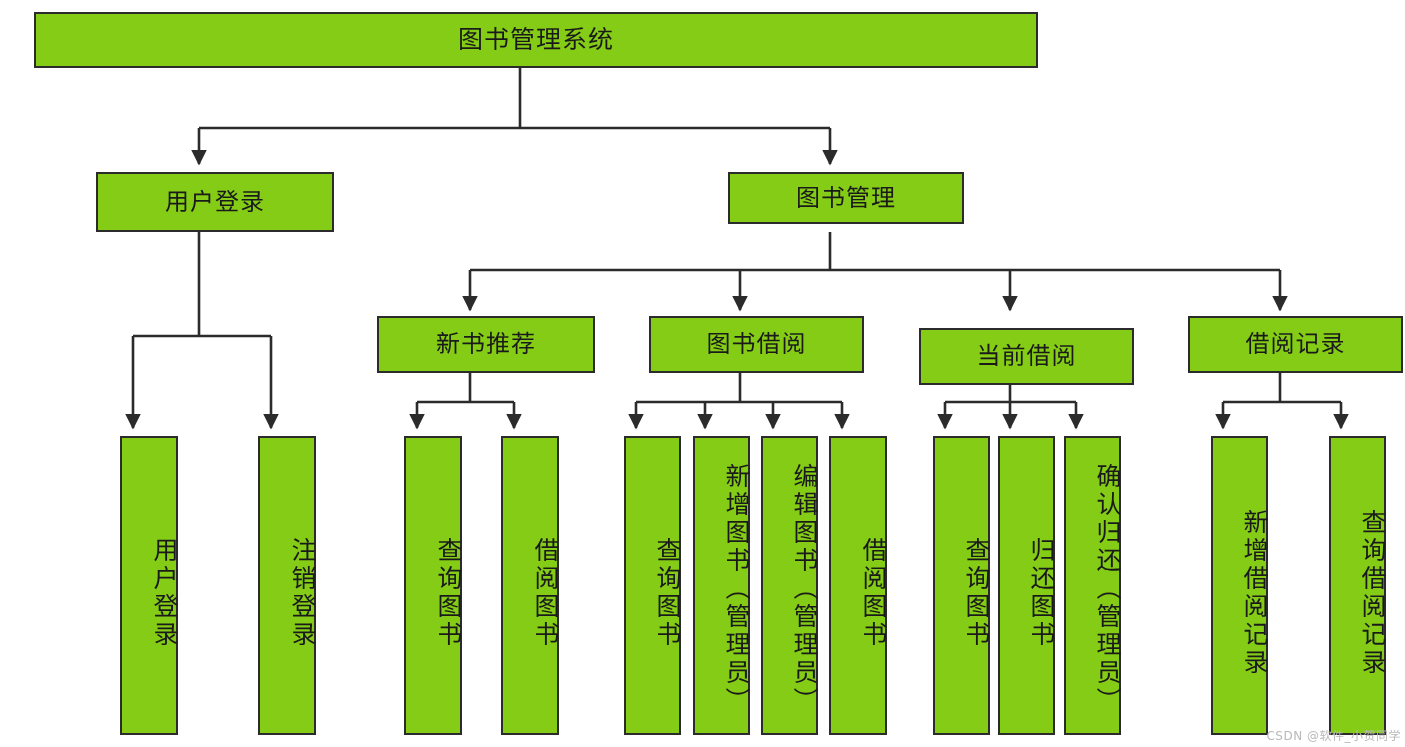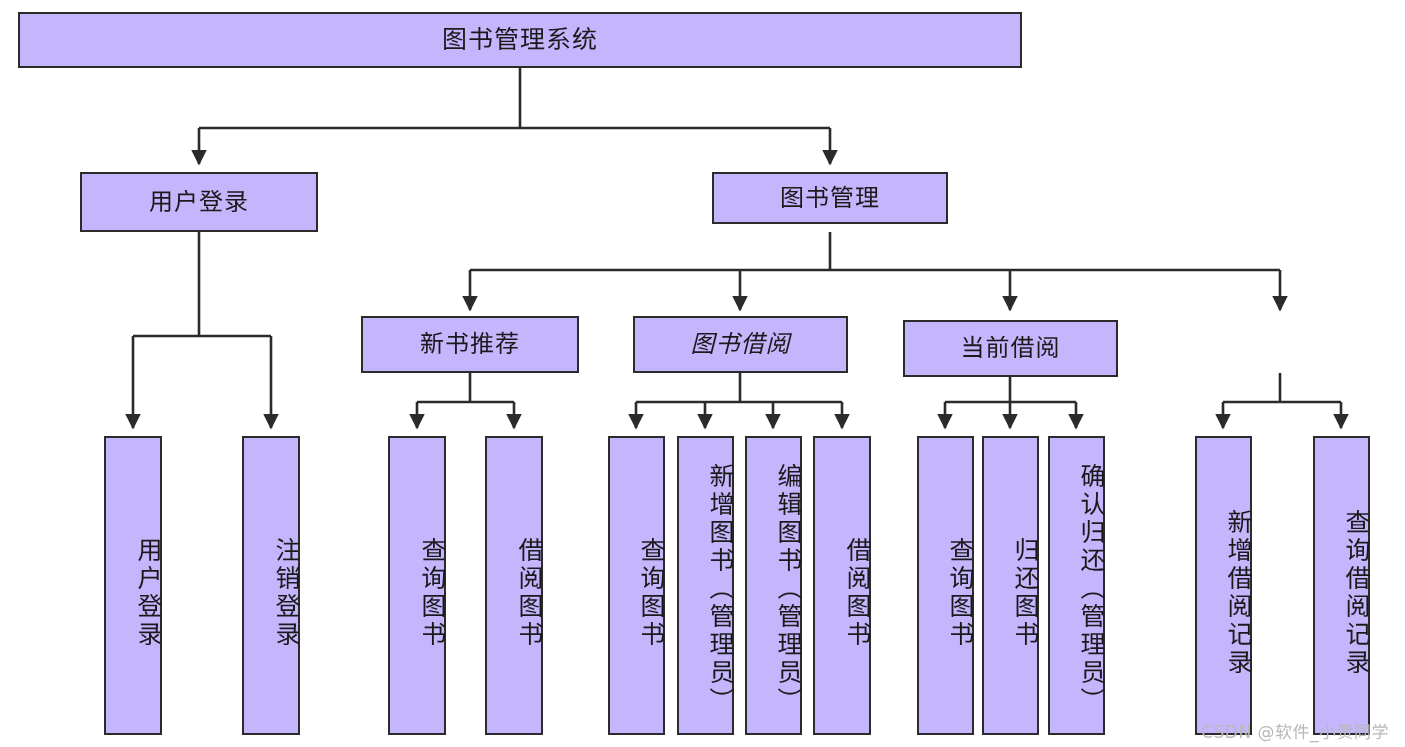--- a/index.html
+++ b/index.html
@@ -22,27 +22,28 @@
     position: absolute;
     left: 0;
     top: 0;
     width: 1405px;
     height: 747px;
     pointer-events: none;
   }
   .node {
     position: absolute;
     box-sizing: border-box;
-    background: #c4b5fd;
+    background: #84cc16;
     border: 2.5px solid #2b2b2b;
     display: flex;
     align-items: center;
     justify-content: center;
     color: #1a1a1a;
     text-align: center;
+    margin-left: 16px;
   }
   .node.horiz {
     font-size: 24px;
     letter-spacing: 1px;
     line-height: 1.2;
   }
   .node.root {
     font-size: 25px;
   }
   .node.vert {
@@ -58,23 +59,23 @@
   .node.vert.tall {
     padding-top: 6px;
   }
   .node.vert .vtext {
     writing-mode: vertical-rl;
     text-orientation: upright;
     white-space: nowrap;
   }
   #watermark {
     position: absolute;
-    right: 16px;
+    right: 4px;
     bottom: 4px;
-    font-size: 17px;
+    font-size: 12px;
     color: #b9b9b9;
     letter-spacing: 0.5px;
     white-space: nowrap;
     user-select: none;
   }
 </style>
 </head>
 <body>
 
 <div id="canvas">
@@ -137,25 +138,28 @@
   <div class="node horiz" style="left:80px; top:172px; width:238px; height:60px;">
     <span>用户登录</span>
   </div>
   <div class="node horiz" style="left:712px; top:172px; width:236px; height:52px;">
     <span>图书管理</span>
   </div>
 
   <div class="node horiz" style="left:361px; top:316px; width:218px; height:57px;text-align:right;">
     <span>新书推荐</span>
   </div>
-  <div class="node horiz" style="left:633px; top:316px; width:215px; height:57px;font-style:italic;">
+  <div class="node horiz" style="left:633px; top:316px; width:215px; height:57px;">
     <span>图书借阅</span>
   </div>
-  <div class="node horiz" style="left:903px; top:320px; width:215px; height:57px;">
+  <div class="node horiz" style="left:903px; top:328px; width:215px; height:57px;">
     <span>当前借阅</span>
+  </div>
+  <div class="node horiz" style="left:1172px; top:316px; width:215px; height:57px;">
+    <span>借阅记录</span>
   </div>
 
   <div class="node vert" style="left:104px; top:436px; width:58px; height:299px;">
     <span class="vtext">用户登录</span>
   </div>
   <div class="node vert" style="left:242px; top:436px; width:58px; height:299px;">
     <span class="vtext">注销登录</span>
   </div>
 
   <div class="node vert" style="left:388px; top:436px; width:58px; height:299px;">

